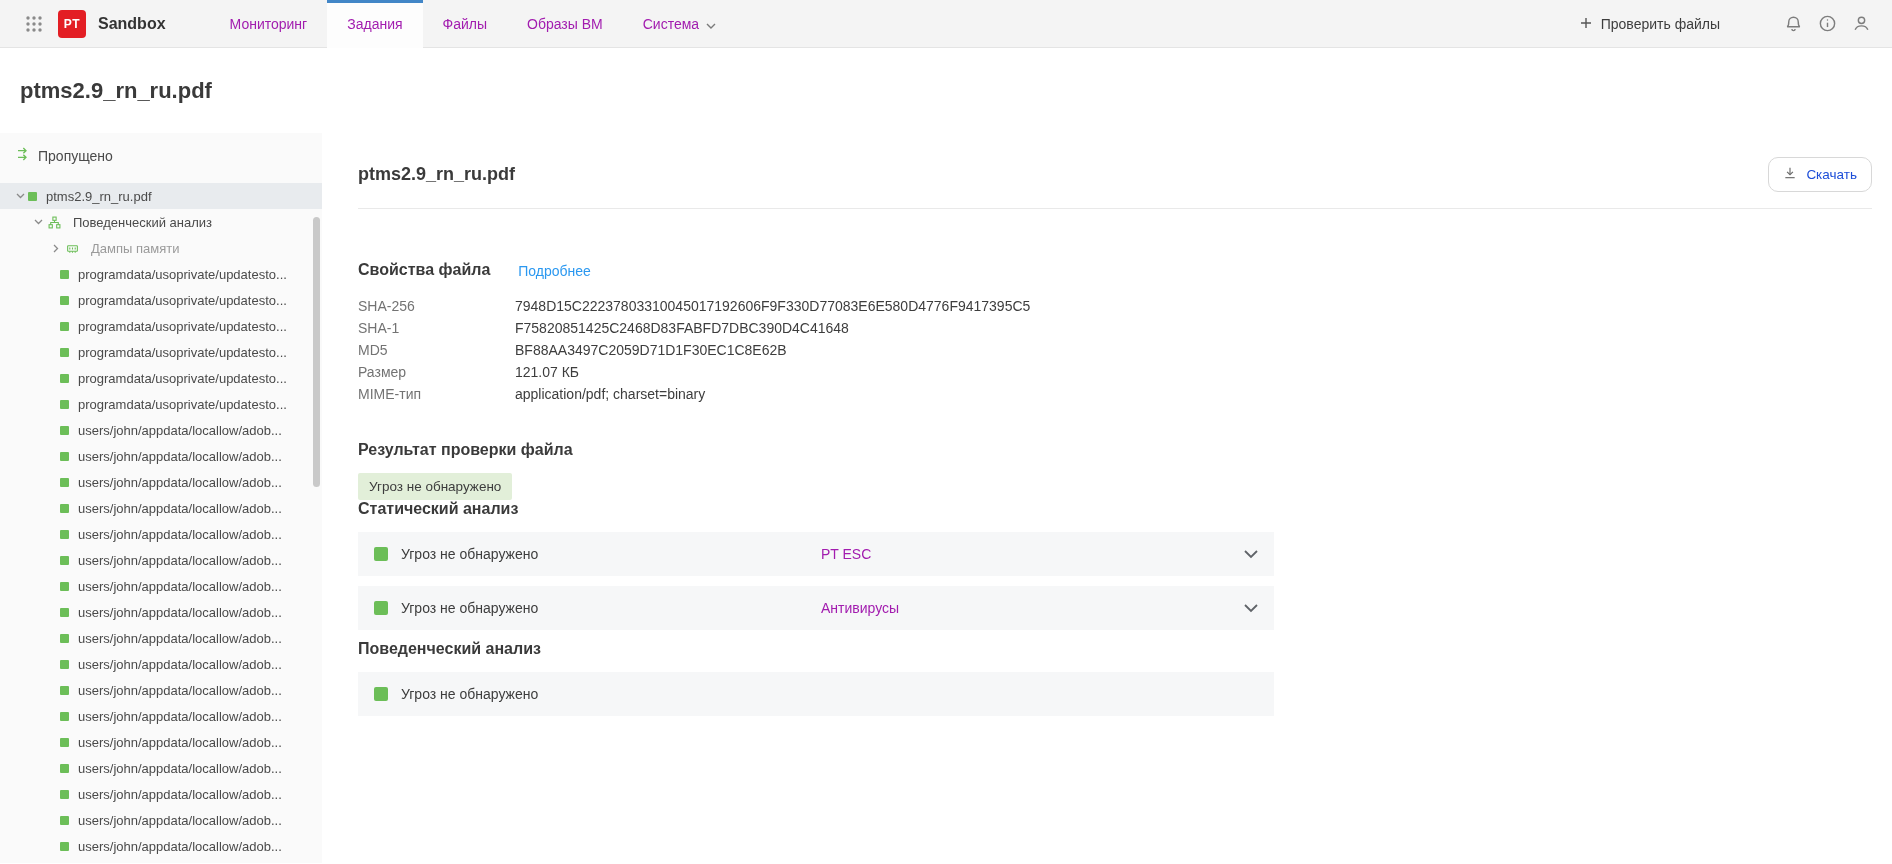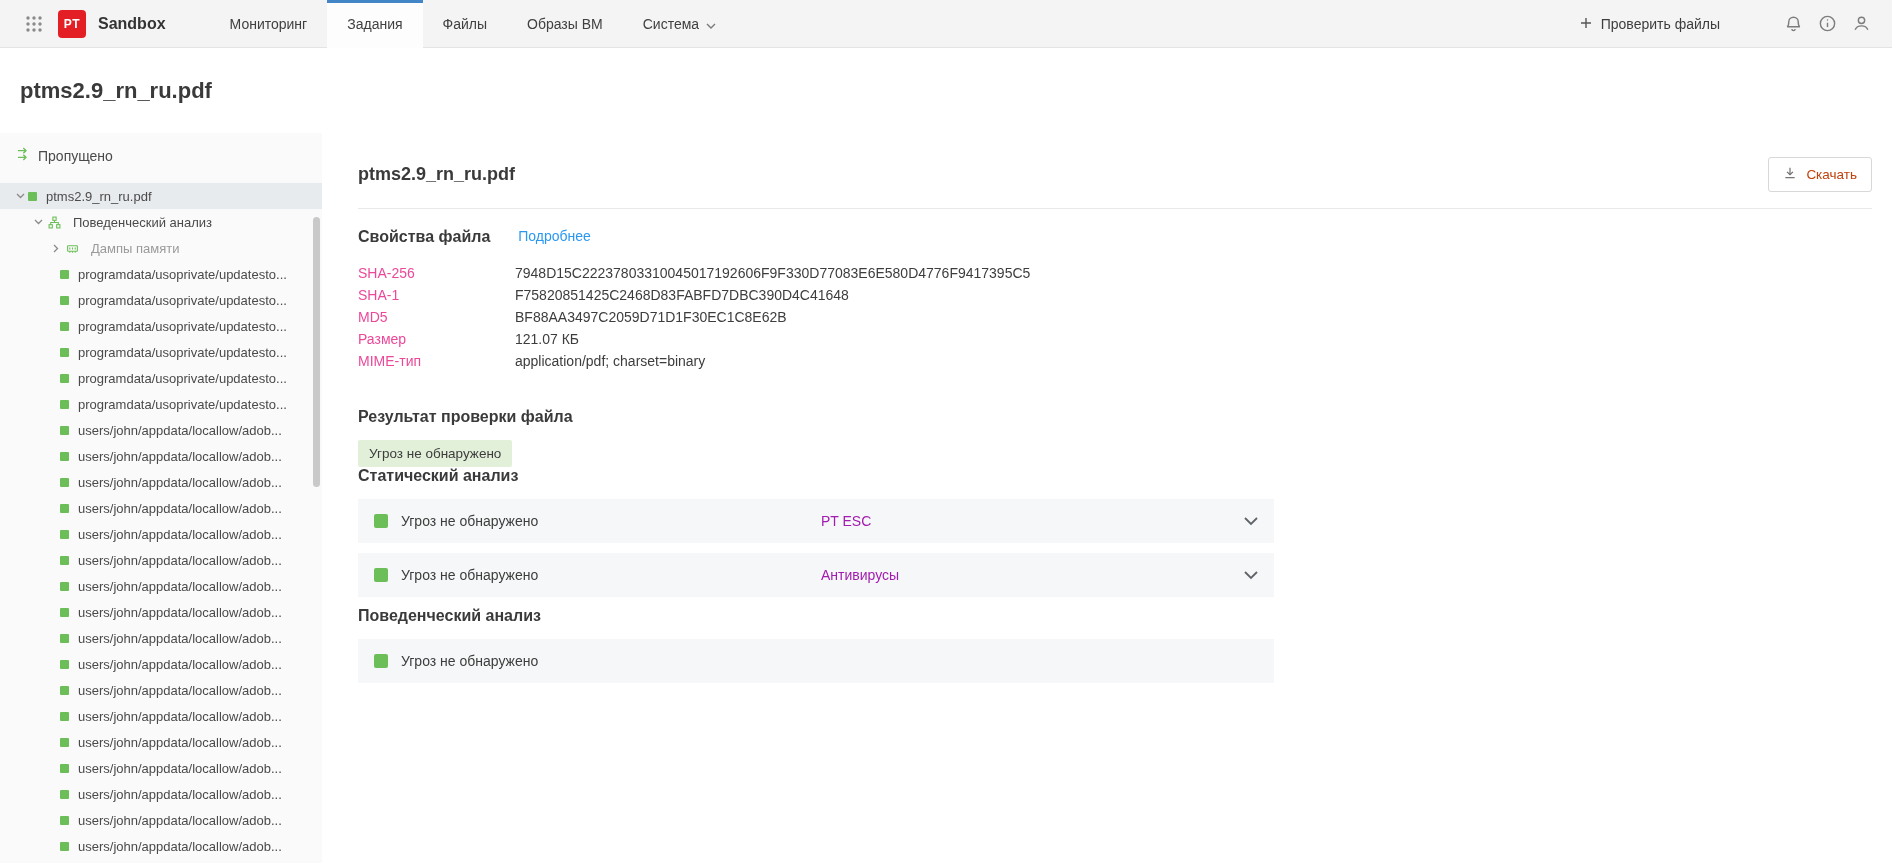--- a/index.html
+++ b/index.html
@@ -20,21 +20,21 @@
   
   .navbar{height:48px;background:#f4f4f4;border-bottom:1px solid #e4e4e4;
     display:flex;align-items:stretch;justify-content:space-between;}
   .nav-left{display:flex;align-items:center;padding-left:12px;}
   .grid-btn{width:44px;height:48px;display:flex;align-items:center;justify-content:center;cursor:pointer;}
   .logo{width:28px;height:28px;background:var(--logo-red);border-radius:4px;color:#fff;
     font-weight:bold;font-size:12px;display:flex;align-items:center;justify-content:center;
     letter-spacing:.5px;cursor:pointer;margin-left:2px;flex-shrink:0;}
   .brand{font-weight:bold;font-size:16px;margin-left:12px;color:#333;cursor:pointer;}
   .nav-tabs{display:flex;margin-left:44px;height:48px;}
-  .nav-tab{padding:0 20px;display:flex;align-items:center;gap:7px;font-size:14px;color:#404040;
+  .nav-tab{padding:0 20px;display:flex;align-items:center;gap:7px;font-size:14px;color:#a21caf;
     cursor:pointer;border-top:3px solid transparent;border-bottom:3px solid transparent;white-space:nowrap;}
   .nav-tab.active{background:#fdfdfd;border-top-color:var(--accent);}
   .nav-right{display:flex;align-items:center;padding-right:14px;}
   .check-files{display:flex;align-items:center;gap:9px;font-size:14px;color:#3d3d3d;background:none;
     border:none;cursor:pointer;margin-right:56px;font-family:inherit;}
   .icon-btn{width:34px;height:34px;display:flex;align-items:center;justify-content:center;cursor:pointer;}
 
   
   .page-header{height:85px;background:#fff;display:flex;align-items:center;padding:0 20px;}
   .page-title{font-size:22px;font-weight:bold;color:#3a3a3a;}
@@ -61,27 +61,27 @@
   .tree-label{margin-left:9px;overflow:hidden;text-overflow:ellipsis;max-width:240px;}
   .scrollbar{position:absolute;right:2px;top:44px;bottom:4px;width:7px;}
   .scroll-thumb{position:absolute;top:40px;width:7px;height:270px;background:#c9c9c9;border-radius:4px;cursor:pointer;}
 
   
   .main{flex:1;padding:16px 20px 0 36px;background:#fff;min-width:0;}
   .card-header{display:flex;justify-content:space-between;align-items:center;
     padding:8px 0 16px;border-bottom:1px solid #e9e9e9;}
   .card-title{font-size:18px;font-weight:bold;color:#3a3a3a;}
   .download-btn{display:flex;align-items:center;gap:9px;border:1px solid #d8d8d8;background:#fff;
-    border-radius:3px;padding:8px 14px;font-size:13.5px;color:#c2410c;cursor:pointer;font-family:inherit;}
+    border-radius:10px;padding:8px 14px;font-size:13.5px;color:#1d4ed8;cursor:pointer;font-family:inherit;}
   .section-h{font-size:16px;font-weight:bold;color:#3a3a3a;}
-  .props-head{display:flex;align-items:flex-start;gap:28px;margin-top:19px;}
+  .props-head{display:flex;align-items:flex-end;gap:28px;margin-top:52px;}
   .more-link{font-size:14px;color:var(--link);text-decoration:none;cursor:pointer;}
   .props{margin-top:16px;}
   .prop-row{display:flex;font-size:14px;line-height:22px;}
-  .prop-label{width:157px;color:#ec4899;flex-shrink:0;}
+  .prop-label{width:157px;color:#737373;flex-shrink:0;}
   .prop-value{color:#3d3d3d;}
   .verdict-h{margin-top:36px;}
   .badge{display:inline-block;margin-top:14px;background:var(--badge-bg);color:#3d3d3d;
     font-size:13.5px;padding:6px 11px;border-radius:2px;}
   .analysis-h{}
   .rows{margin-top:14px;width:916px;}
   .a-row{height:44px;background:#f6f7f8;display:flex;align-items:center;padding:0 16px;
     margin-bottom:10px;cursor:pointer;}
   .a-sq{width:14px;height:14px;border-radius:2px;background:var(--green);flex-shrink:0;}
   .a-status{margin-left:13px;font-size:14px;width:420px;color:#3d3d3d;}

